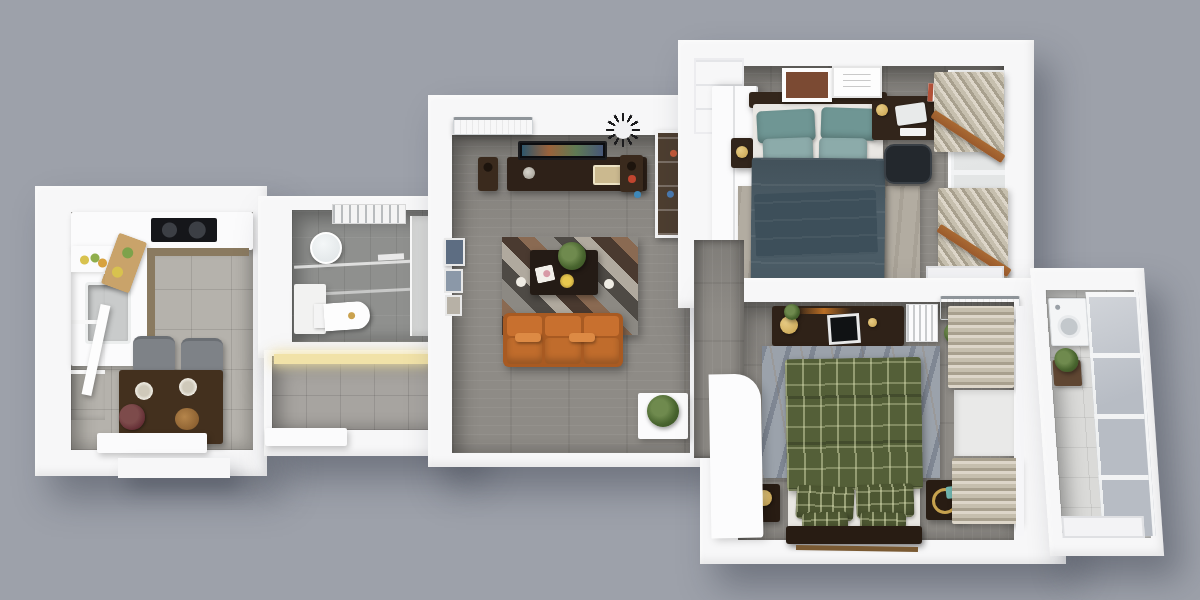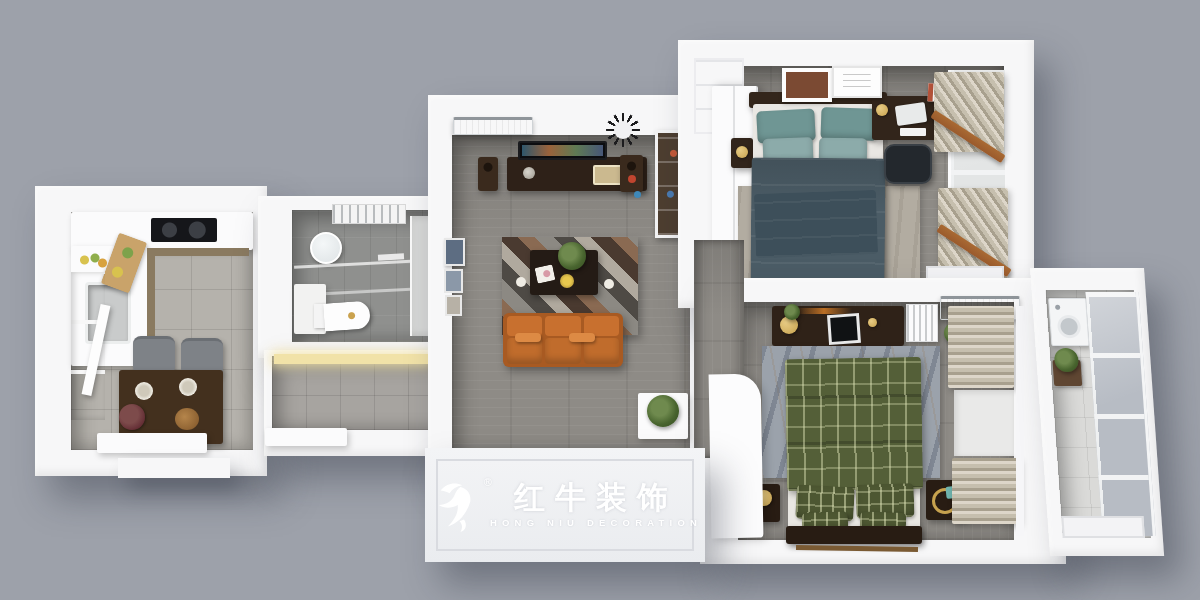--- a/index.html
+++ b/index.html
@@ -255,32 +255,14 @@
     <div class="p floor" style="left:14px;top:22px;width:88px;height:248px;background:#dadad8;
       background-image:repeating-linear-gradient(0deg, rgba(0,0,0,.07) 0 1px, transparent 1px 30px),repeating-linear-gradient(90deg, rgba(0,0,0,.07) 0 1px, transparent 1px 30px);"></div>
     <div class="p" style="left:16px;top:30px;width:36px;height:46px;background:#f4f5f6;border:1px solid #dcdfe2;border-radius:2px;box-shadow:2px 3px 5px rgba(0,0,0,.25);
       background-image:radial-gradient(circle at 50% 60%, #c3c8cc 0 8px, #e8eaec 9px 11px, transparent 12px),radial-gradient(circle at 22% 18%, #9aa0a6 0 2px, transparent 3px);"></div>
     <div class="p" style="left:16px;top:92px;width:28px;height:26px;background:#5f4632;border-radius:2px;box-shadow:2px 2px 4px rgba(0,0,0,.3);"></div>
     <div class="p plant" style="left:18px;top:80px;width:24px;height:24px;"></div>
     <div class="p mullion-v" style="left:54px;top:24px;width:50px;height:244px;border-right:3px solid #f4f5f6;"></div>
     <div class="p" style="left:14px;top:248px;width:78px;height:18px;background:#f3f3f5;border:2px solid #dfe0e3;"></div>
   </div>
 
-  <div class="p slab" style="left:425px;top:448px;width:280px;height:114px;">
-    <div class="slab-frame">
-      <div class="logo">
-        <span class="p" style="position:relative;width:54px;height:54px;display:inline-block;">
-          <svg viewBox="0 0 60 60" width="54" height="54" aria-hidden="true">
-            <path d="M14,14 C20,6 30,4 38,8 C32,9 27,12 24,17 C20,15 16,14 14,14 Z" fill="#fff"></path>
-            <path d="M36,10 C44,12 48,18 47,26 C43,40 34,50 22,54 C30,46 34,38 33,30 C26,34 18,34 12,30 C20,30 26,26 29,20 C31,15 33,12 36,10 Z" fill="#fff"></path>
-            <path d="M40,46 C44,52 42,58 36,60 C39,55 38,51 35,48 Z" fill="#fff"></path>
-          </svg>
-          <span class="reg">®</span>
-        </span>
-        <span style="display:flex;flex-direction:column;align-items:center;">
-          <span class="logo-cn">红牛装饰</span>
-          <span class="logo-en">HONG NIU DECORATION</span>
-        </span>
-      </div>
-    </div>
-  </div>
 
 </div>
 
 </body></html>

